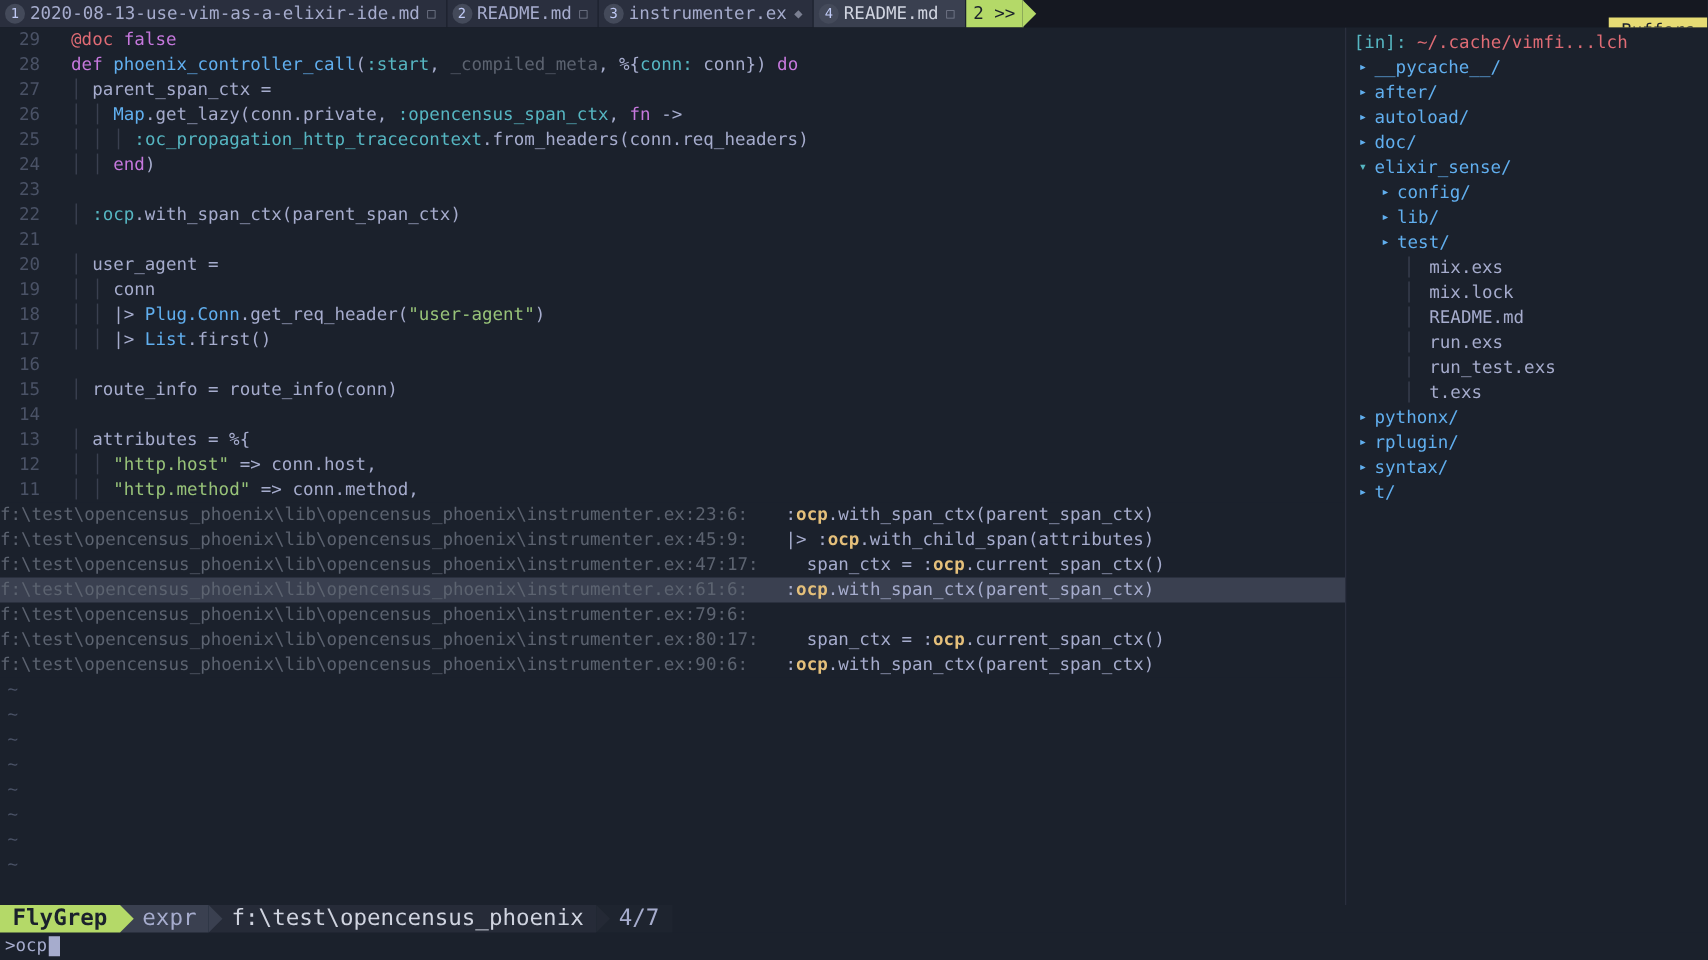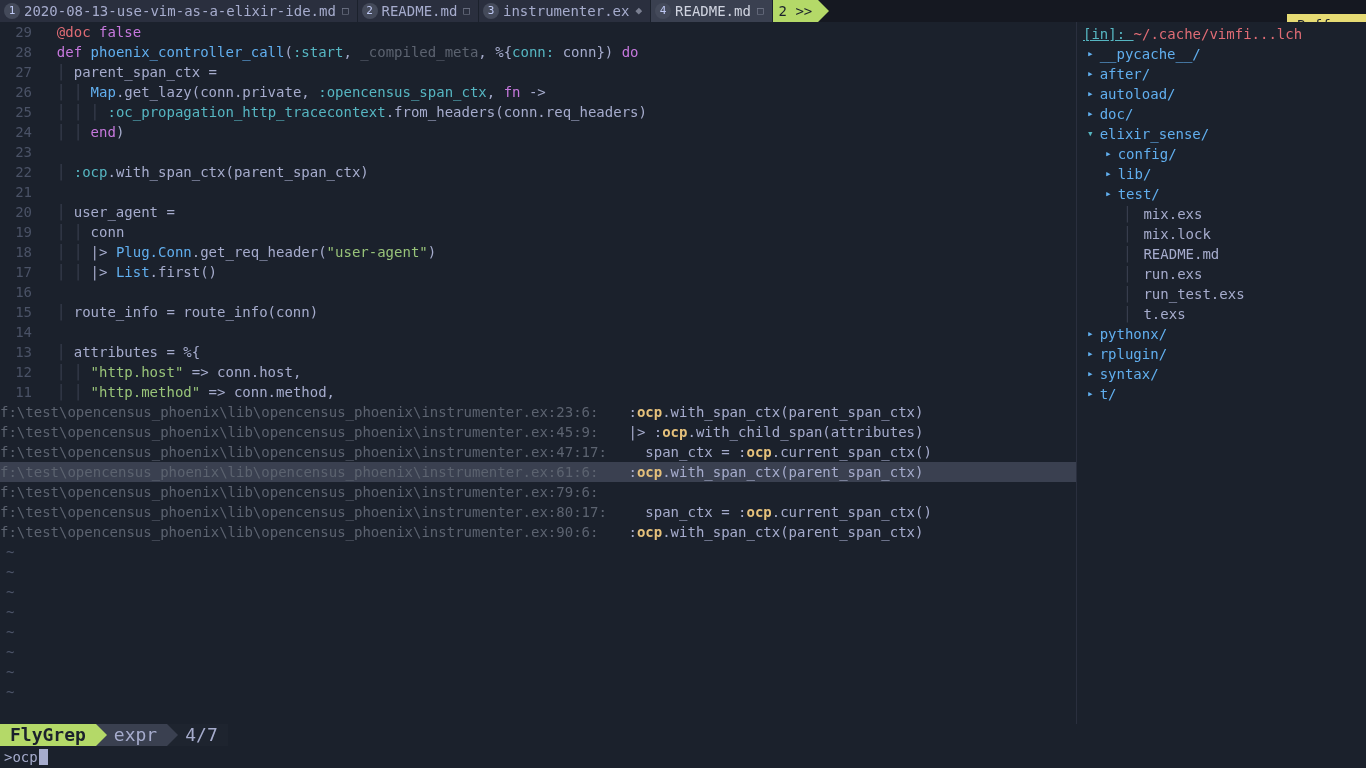--- a/index.html
+++ b/index.html
@@ -53,21 +53,21 @@
 .grep-panel { background:#1b212c; }
 .grep-row { display:flex; white-space:pre; }
 .grep-row.selected { background:#3a4050; }
 .grep-path { color:#5c6370; }
 .grep-line { color:#5c6370; }
 .grep-text { color:#a6accd; padding-left:30px;}
 .grep-text .hl { color:#e5c07b; font-weight:bold; }
 .tilde-area { color:#4a5266; padding-left:6px; }
 .sidebar { width:290px; background:#1b212c; border-left:1px solid #2a2f3e; padding:2px 6px; font-size:14px;}
 .sidebar .path-header { color:#e06c75; white-space:nowrap; overflow:hidden;}
-.sidebar .path-header .in { color:#56b6c2;text-decoration:underline; }
+.sidebar .path-header .in { color:#56b6c2; }
 .tree-item { display:flex; align-items:center; white-space:nowrap; color:#61afef;}
 .tree-item .arrow { color:#61afef; margin-right:6px; font-size:11px;}
 .tree-item.expanded .arrow { color:#56b6c2; }
 .tree-item.file { color:#a6accd; }
 .tree-item.file .arrow{visibility:hidden;}
 .tree-item .bar { color:#3a4050; margin-right:6px;}
 .indent0 { padding-left:4px;}
 .indent1 { padding-left:22px;}
 .indent2 { padding-left:40px;}
 .statusbar { height:22px; background:#1b212c; display:flex; align-items:center; font-size:18px;}
@@ -245,20 +245,23 @@
   </div>
 </div>
 
 <div class="statusbar">
   <div class="seg flygrep">
       <span>FlyGrep</span>
     </div>
   <div class="seg expr">
       <span>expr</span>
     </div>
+  <div class="seg path">
+      <span>f:\test\opencensus_phoenix</span>
+    </div>
   <div class="seg count">
       <span>4/7</span>
     </div>
 </div>
 
 <div class="cmdline">
     <span>&gt; </span>
     <span>ocp</span>
     <span class="cursor"></span>
   </div>

